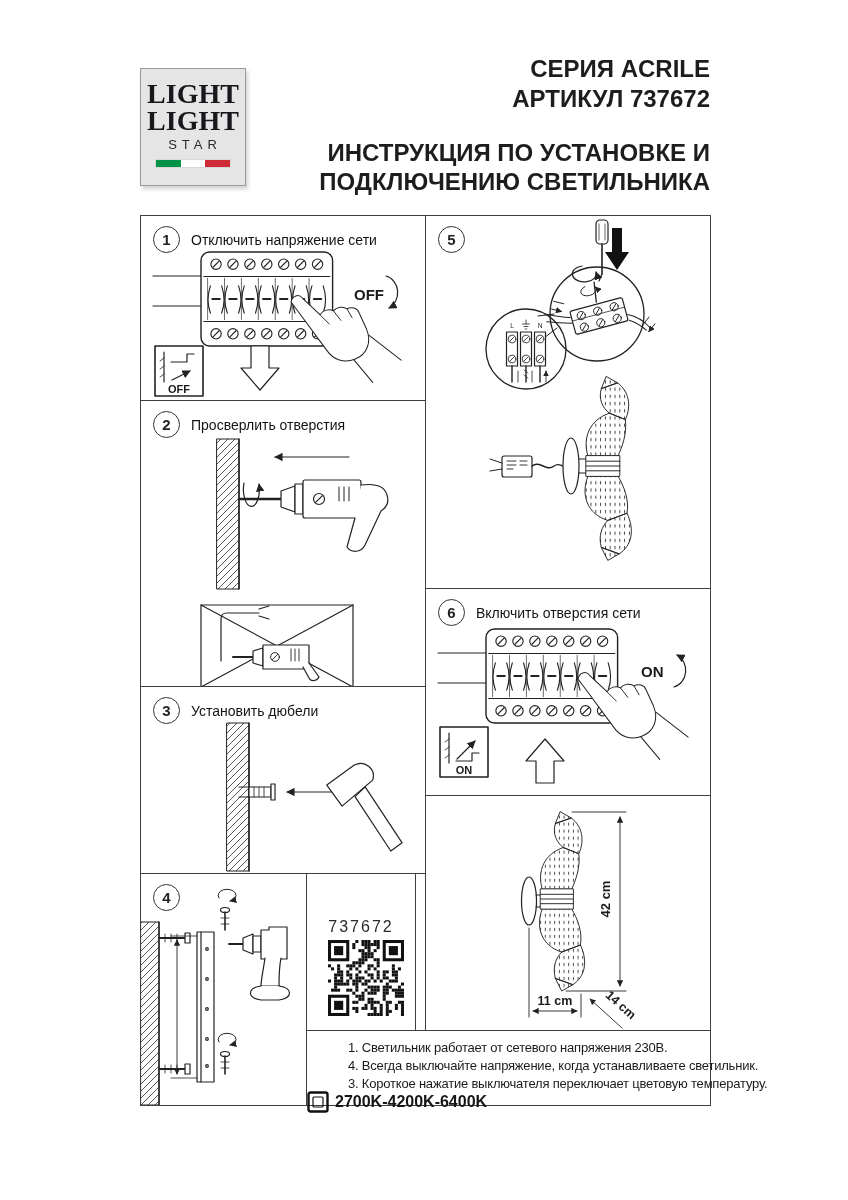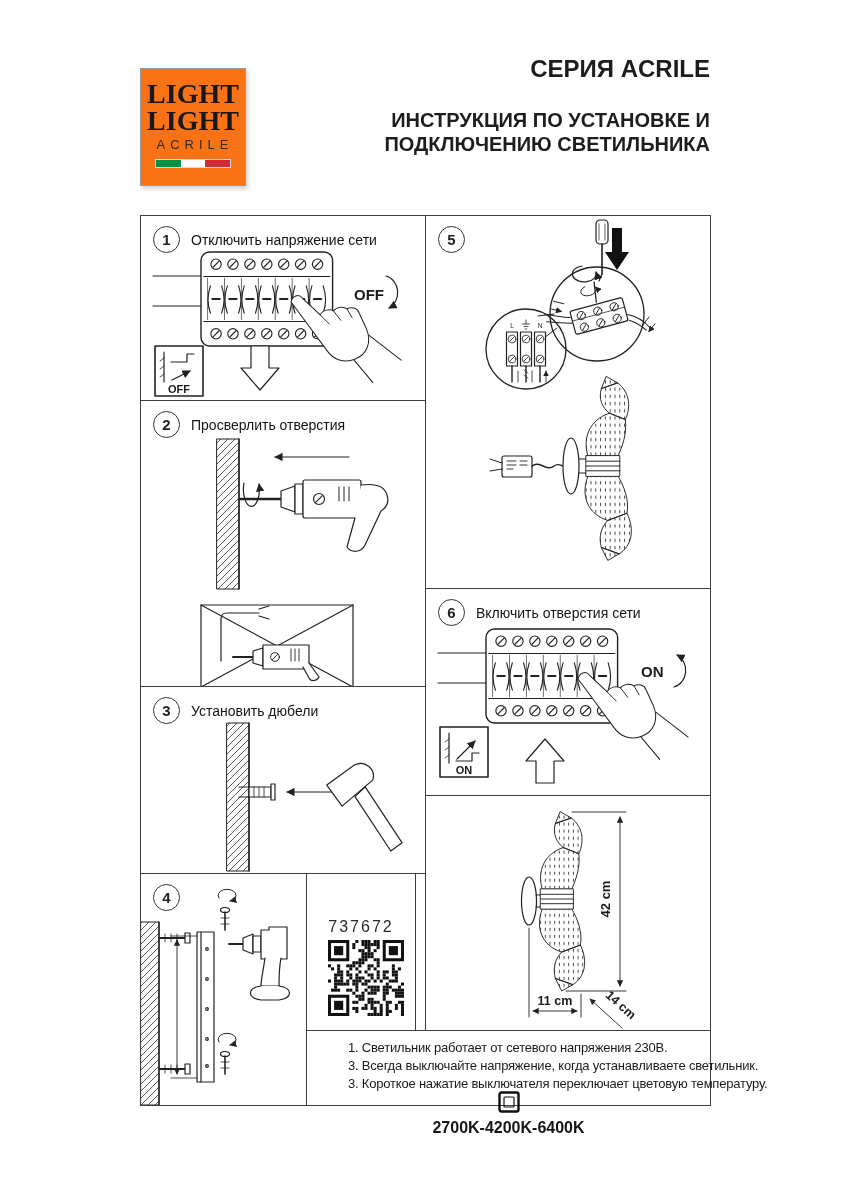--- a/index.html
+++ b/index.html
@@ -1,31 +1,31 @@
 <!DOCTYPE html>
 <html><head>
 <meta charset="utf-8">
 <style>
   html,body{margin:0;padding:0;background:#fff;}
   #page{position:relative;width:848px;height:1200px;background:#fff;
         font-family:"Liberation Sans",sans-serif;color:#1c1c1c;overflow:hidden;}
 
   
   .logo-box{position:absolute;left:140px;top:68px;width:106px;height:118px;
-            border:1px solid #9a9a9a;background:#f97316;text-align:center;
+            border:1px solid #9a9a9a;background:#e5e5e5;text-align:center;
             box-shadow:2px 3px 4px rgba(0,0,0,.18);box-sizing:border-box;padding-top:12px;}
   .logo-word{font-family:"Liberation Serif",serif;font-weight:700;font-size:28px;line-height:.95;
              color:#17171c;letter-spacing:0px;}
   .logo-group{font-size:13px;letter-spacing:5px;color:#2a2a2a;margin-top:3px;margin-left:4px;}
   .flag{width:74px;height:7px;margin:7px auto 0;display:flex;border:1px solid #d8d8d8;box-sizing:content-box;}
   .flag span{flex:1;}
 
   .head-text{position:absolute;right:138px;top:54px;text-align:right;}
   .head-series,.head-article{font-size:24px;font-weight:700;line-height:1.25;color:#1d1d1d;}
-  .head-title{margin-top:24px;font-size:20px;font-weight:700;line-height:1.22;color:#1d1d1d;}
+  .head-title{margin-top:24px;font-size:24px;font-weight:700;line-height:1.22;color:#1d1d1d;}
 
   
   .panel{position:absolute;border:1px solid #3f3f3f;box-sizing:border-box;background:#fff;}
   #p1{left:140px;top:215px;width:286px;height:186px;}
   #p2{left:140px;top:400px;width:286px;height:287px;}
   #p3{left:140px;top:686px;width:286px;height:188px;}
   #p4{left:140px;top:873px;width:167px;height:233px;}
   #pqr{left:306px;top:873px;width:110px;height:158px;}
   #p5{left:425px;top:215px;width:286px;height:374px;}
   #p6{left:425px;top:588px;width:286px;height:208px;}
@@ -42,21 +42,21 @@
 
   
   .qr-num{position:absolute;left:0;right:0;top:44px;text-align:center;font-size:16px;
           letter-spacing:2px;color:#2a2a2a;}
   .qr-svg{position:absolute;left:21px;top:66px;}
 
   
   .notes{position:absolute;left:9px;top:8px;right:4px;font-size:13px;line-height:1.4;
          color:#1b1b1b;letter-spacing:-0.2px;white-space:nowrap;margin-left:32px;}
   .ctemp-row{position:absolute;left:0;right:0;top:66px;text-align:center;}
-  .ctemp-row{display:flex;align-items:center;justify-content:flex-start;gap:6px;top:60px;flex-direction:column;}
+  .ctemp-row{display:flex;align-items:center;justify-content:flex-start;gap:6px;top:60px;}
   .ctemp-label{font-size:16px;font-weight:700;color:#161616;}
 
   .footer{position:absolute;left:0;right:0;top:1124px;text-align:center;
           font-size:20px;font-weight:700;color:#232323;}
 </style>
 </head>
 <body>
 
 <div id="page">
 
@@ -108,30 +108,31 @@
         <line x1="-21" y1="-6" x2="21" y2="-6"></line>
           <line x1="-21" y1="0" x2="21" y2="0"></line>
         <line x1="-21" y1="6" x2="21" y2="6"></line>
       </g>
     </defs>
   </svg>
 
   <div class="logo-box">
     <div class="logo-word">LIGHT</div>
     <div class="logo-word">LIGHT</div>
-    <div class="logo-group">ACRILE</div>
+    <div class="logo-group">STAR</div>
     <div class="flag">
       <span style="background:#009247"></span>
       <span style="background:#ffffff"></span>
       <span style="background:#ce2b37"></span>
     </div>
   </div>
 
   <div class="head-text">
     <div class="head-series">СЕРИЯ ACRILE</div>
+    <div class="head-article">АРТИКУЛ 737672</div>
     <div class="head-title">
       <div>ИНСТРУКЦИЯ ПО УСТАНОВКЕ И</div>
       <div>ПОДКЛЮЧЕНИЮ СВЕТИЛЬНИКА</div>
     </div>
   </div>
 
   <div class="panel" id="p1">
     <div class="badge">1</div>
     <div class="step-label">Отключить напряжение сети</div>
     <svg class="draw" style="left:0;top:34px" width="284" height="150" viewBox="0 0 284 150">
@@ -609,21 +610,21 @@
       <g stroke-width="0.9">
         <line x1="196" y1="232" x2="164" y2="203" marker-end="url(#arr)"></line>
         <text transform="rotate(42 192 212)" x="192" y="212" font-size="12.5" font-weight="bold" text-anchor="middle">14 cm</text>
       </g>
     </svg>
   </div>
 
   <div class="panel" id="pn">
     <div class="notes">
       <div>1. Светильник работает от сетевого напряжения 230В.</div>
-      <div>3. Всегда выключайте напряжение, когда устанавливаете светильник.</div>
+      <div>4. Всегда выключайте напряжение, когда устанавливаете светильник.</div>
       <div>3. Короткое нажатие выключателя переключает цветовую температуру.</div>
     </div>
     <div class="ctemp-row">
       <svg width="22" height="22" viewBox="0 0 22 22">
         <rect x="1.5" y="1.5" width="19" height="19" rx="2" fill="none" stroke="#111" stroke-width="2.4"></rect>
         <rect x="6" y="6" width="10" height="10" rx="1" fill="none" stroke="#111" stroke-width="1.2"></rect>
       </svg>
       <span class="ctemp-label">2700K-4200K-6400K</span>
     </div>
   </div>

